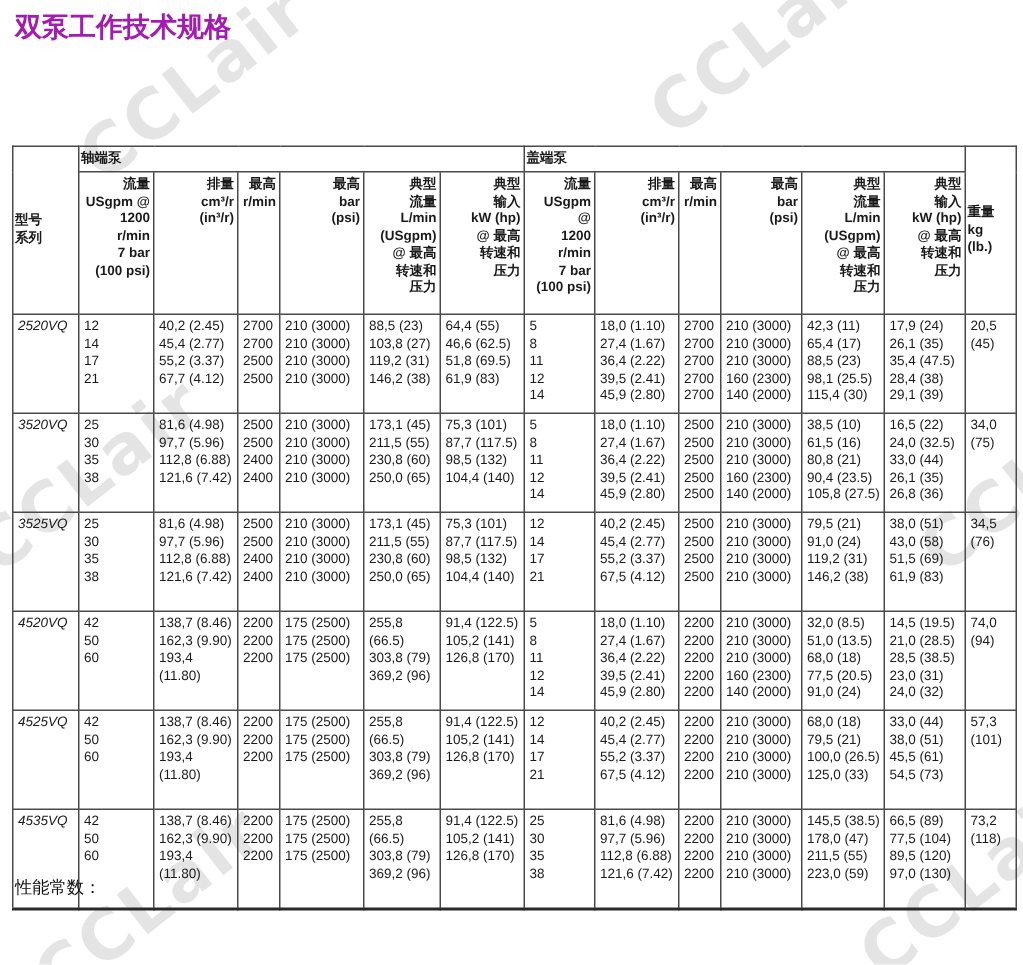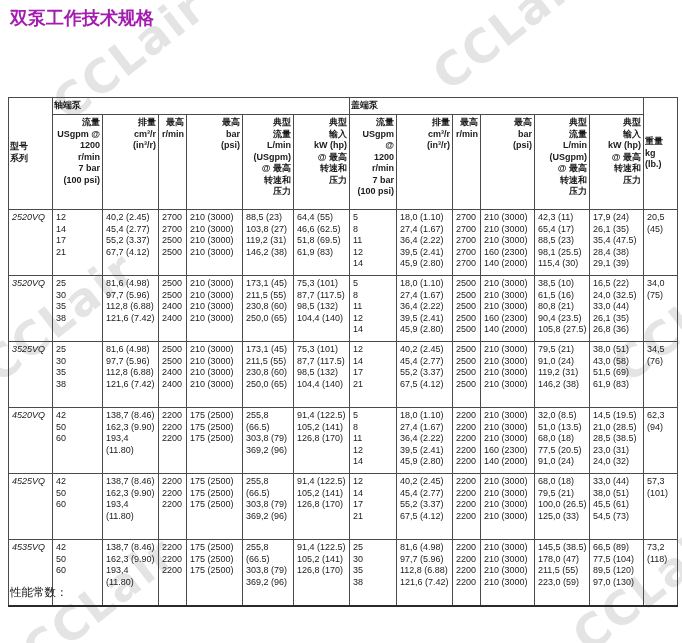--- a/index.html
+++ b/index.html
@@ -356,21 +356,21 @@
       <td>32,0 (8.5)
 51,0 (13.5)
 68,0 (18)
 77,5 (20.5)
 91,0 (24)</td>
       <td>14,5 (19.5)
 21,0 (28.5)
 28,5 (38.5)
 23,0 (31)
 24,0 (32)</td>
-      <td class="wt-pad">62,3
+      <td class="wt-pad">74,0
 (94)</td>
     </tr>
     <tr>
       <td class="model">4525VQ</td>
       <td>42
 50
 60</td>
       <td>138,7 (8.46)
 162,3 (9.90)
 193,4 (11.80)</td>

